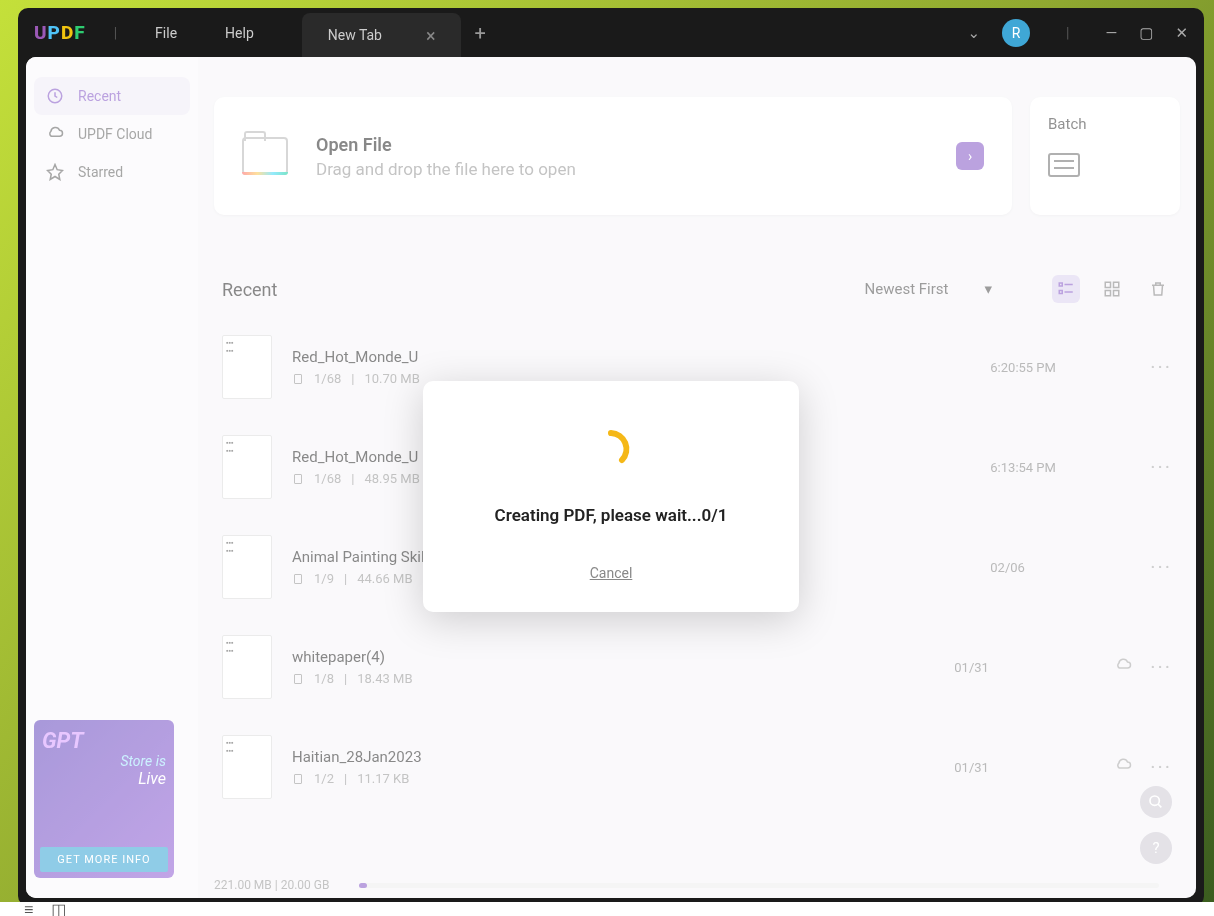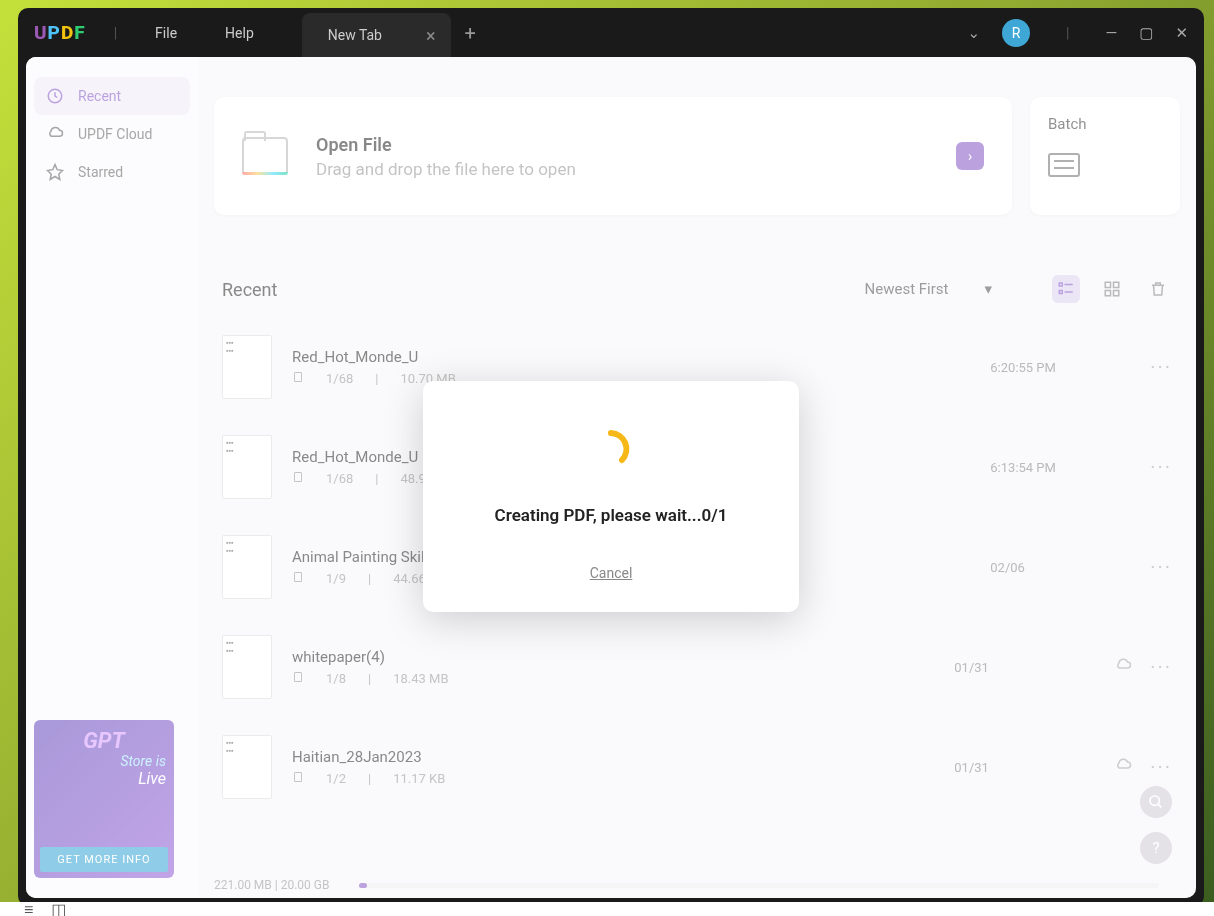--- a/index.html
+++ b/index.html
@@ -6,33 +6,33 @@
 body { width: 1214px; height: 916px; overflow: hidden; background: linear-gradient(135deg, #c4e03a, #8fa830, #3a5c1f); position: relative; }
 .app-window { position: absolute; top: 8px; left: 18px; width: 1186px; height: 898px; background: #1a1a1a; border-radius: 10px; overflow: hidden; display: flex; flex-direction: column; }
 .titlebar { height: 49px; display: flex; align-items: center; padding: 0 16px; color: #ccc; font-size: 14px; }
 .logo { font-weight: 800; font-size: 19px; letter-spacing: 1px; margin-right: 14px; }
 .logo .u { color: #9b59b6; }
 .logo .p { color: #4fc3f7; }
 .logo .d { color: #f1c40f; }
 .logo .f { color: #2ecc71; }
 .tb-sep { color: #555; margin: 0 14px; }
 .menu-item { margin: 0 24px; cursor: pointer; }
-.tab { display: flex; align-items: center; background: #2a2a2a; border-radius: 8px 8px 0 0; height: 44px; margin-left: 24px; padding: 0 15px 0 26px; align-self: flex-end; }
+.tab { display: flex; align-items: center; background: #2a2a2a; border-radius: 8px 8px 0 0; height: 44px; margin-left: 24px; padding: 0 25px 0 26px; align-self: flex-end; }
 .tab-close { margin-left: 44px; color: #888; font-size: 18px; cursor: pointer; }
 .new-tab { margin-left: 14px; color: #999; font-size: 20px; cursor: pointer; }
 .tb-right { margin-left: auto; display: flex; align-items: center; gap: 22px; }
 .tb-icon { color: #aaa; font-size: 15px; cursor: pointer; }
 .avatar { width: 28px; height: 28px; border-radius: 50%; background: #3fa7d6; color: #fff; display: flex; align-items: center; justify-content: center; font-size: 14px; }
 .workspace { flex: 1; display: flex; background: #f6f5f8; border-radius: 10px; margin: 0 8px 8px 8px; overflow: hidden; position: relative; }
 .sidebar { width: 172px; background: #faf9fb; padding: 20px 8px; display: flex; flex-direction: column; }
 .sb-item { display: flex; align-items: center; gap: 14px; padding: 10px 12px; border-radius: 8px; color: #666; font-size: 14px; cursor: pointer; }
 .sb-item.active { background: #f0ecf7; color: #8a5fc9; }
 .sb-icon { width: 18px; height: 18px; display: flex; align-items: center; justify-content: center; }
 .promo { margin-top: auto; width: 140px; height: 158px; background: linear-gradient(135deg, #6a4fbf, #9564d6); border-radius: 6px; padding: 8px; color: #fff; position: relative; }
-.promo .t1 { font-style: italic; font-weight: 700; font-size: 22px; color: #d89fff; text-align: center; }
+.promo .t1 { font-style: italic; font-weight: 700; font-size: 22px; color: #d89fff; text-align: left; }
 .promo .t2 { font-style: italic; font-size: 14px; color: #a7e8ff; text-align: right; }
 .promo .t3 { font-style: italic; font-size: 16px; color: #fff; text-align: right; }
 .promo .btn { position: absolute; bottom: 6px; left: 6px; right: 6px; background: #3fa7d6; color: #fff; text-align: center; padding: 6px; font-size: 11px; letter-spacing: 1px; border-radius: 2px; }
 .main { flex: 1; padding: 40px 16px 0 16px; display: flex; flex-direction: column; }
 .top-row { display: flex; gap: 18px; }
 .open-card { flex: 1; background: #fff; border-radius: 10px; height: 118px; display: flex; align-items: center; padding: 0 28px; gap: 28px; box-shadow: 0 1px 3px rgba(0,0,0,0.05); }
 .folder-icon { width: 46px; height: 38px; border: 2px solid #bbb; border-radius: 4px; position: relative; }
 .folder-icon::before { content: ''; position: absolute; top: -8px; left: 0; width: 18px; height: 8px; border: 2px solid #bbb; border-bottom: none; border-radius: 3px 3px 0 0; }
 .folder-icon::after { content: ''; position: absolute; bottom: -2px; left: -2px; right: -2px; height: 3px; background: linear-gradient(90deg, #ff6b6b, #feca57, #48dbfb, #1dd1a1); border-radius: 0 0 4px 4px; }
 .open-text .h { font-size: 18px; font-weight: 600; color: #333; }
@@ -48,21 +48,21 @@
 .section-title { font-size: 18px; color: #333; }
 .sort { margin-left: auto; color: #555; font-size: 15px; display: flex; align-items: flex-start; gap: 36px; cursor: pointer; }
 .view-toggles { display: flex; gap: 18px; margin-left: 60px; align-items: center; }
 .vt { width: 28px; height: 28px; display: flex; align-items: center; justify-content: center; border-radius: 6px; color: #888; cursor: pointer; }
 .vt.active { background: #ddd4ef; color: #8a5fc9; }
 .file-list { flex: 1; overflow: hidden; }
 .file-row { display: flex; align-items: center; padding: 18px 8px; gap: 20px; }
 .thumb { width: 50px; height: 64px; background: #fff; border: 1px solid #ddd; border-radius: 2px; font-size: 7px; padding: 3px; overflow: hidden; color: #666; }
 .file-info { flex: 1; }
 .file-name { font-size: 15px; color: #333; }
-.file-meta { margin-top: 5px; font-size: 13px; color: #999; display: flex; align-items: flex-start; gap: 22px; }
+.file-meta { margin-top: 5px; font-size: 13px; color: #999; display: flex; align-items: center; gap: 10px; }
 .file-date { width: 140px; font-size: 13px; color: #888; }
 .file-actions { display: flex; gap: 18px; align-items: center; color: #aaa; }
 .dots { font-size: 20px; letter-spacing: 2px; cursor: pointer; }
 .storage-bar { padding: 8px 0 6px 0; font-size: 12px; color: #999; display: flex; align-items: center; gap: 30px; }
 .bar-track { flex: 1; height: 5px; background: #eee; border-radius: 3px; max-width: 800px; }
 .bar-fill { width: 1%; height: 100%; background: #8a5fc9; border-radius: 3px; }
 .float-btn { position: absolute; right: 24px; width: 32px; height: 32px; border-radius: 50%; background: #d0cdd6; color: #fff; display: flex; align-items: center; justify-content: center; font-size: 15px; cursor: pointer; }
 .fb-search { bottom: 80px; }
 .fb-help { bottom: 34px; }
 .overlay { position: absolute; inset: 0; background: rgba(255,255,255,0.42); display: flex; align-items: flex-start; justify-content: center; padding-top: 324px; }

